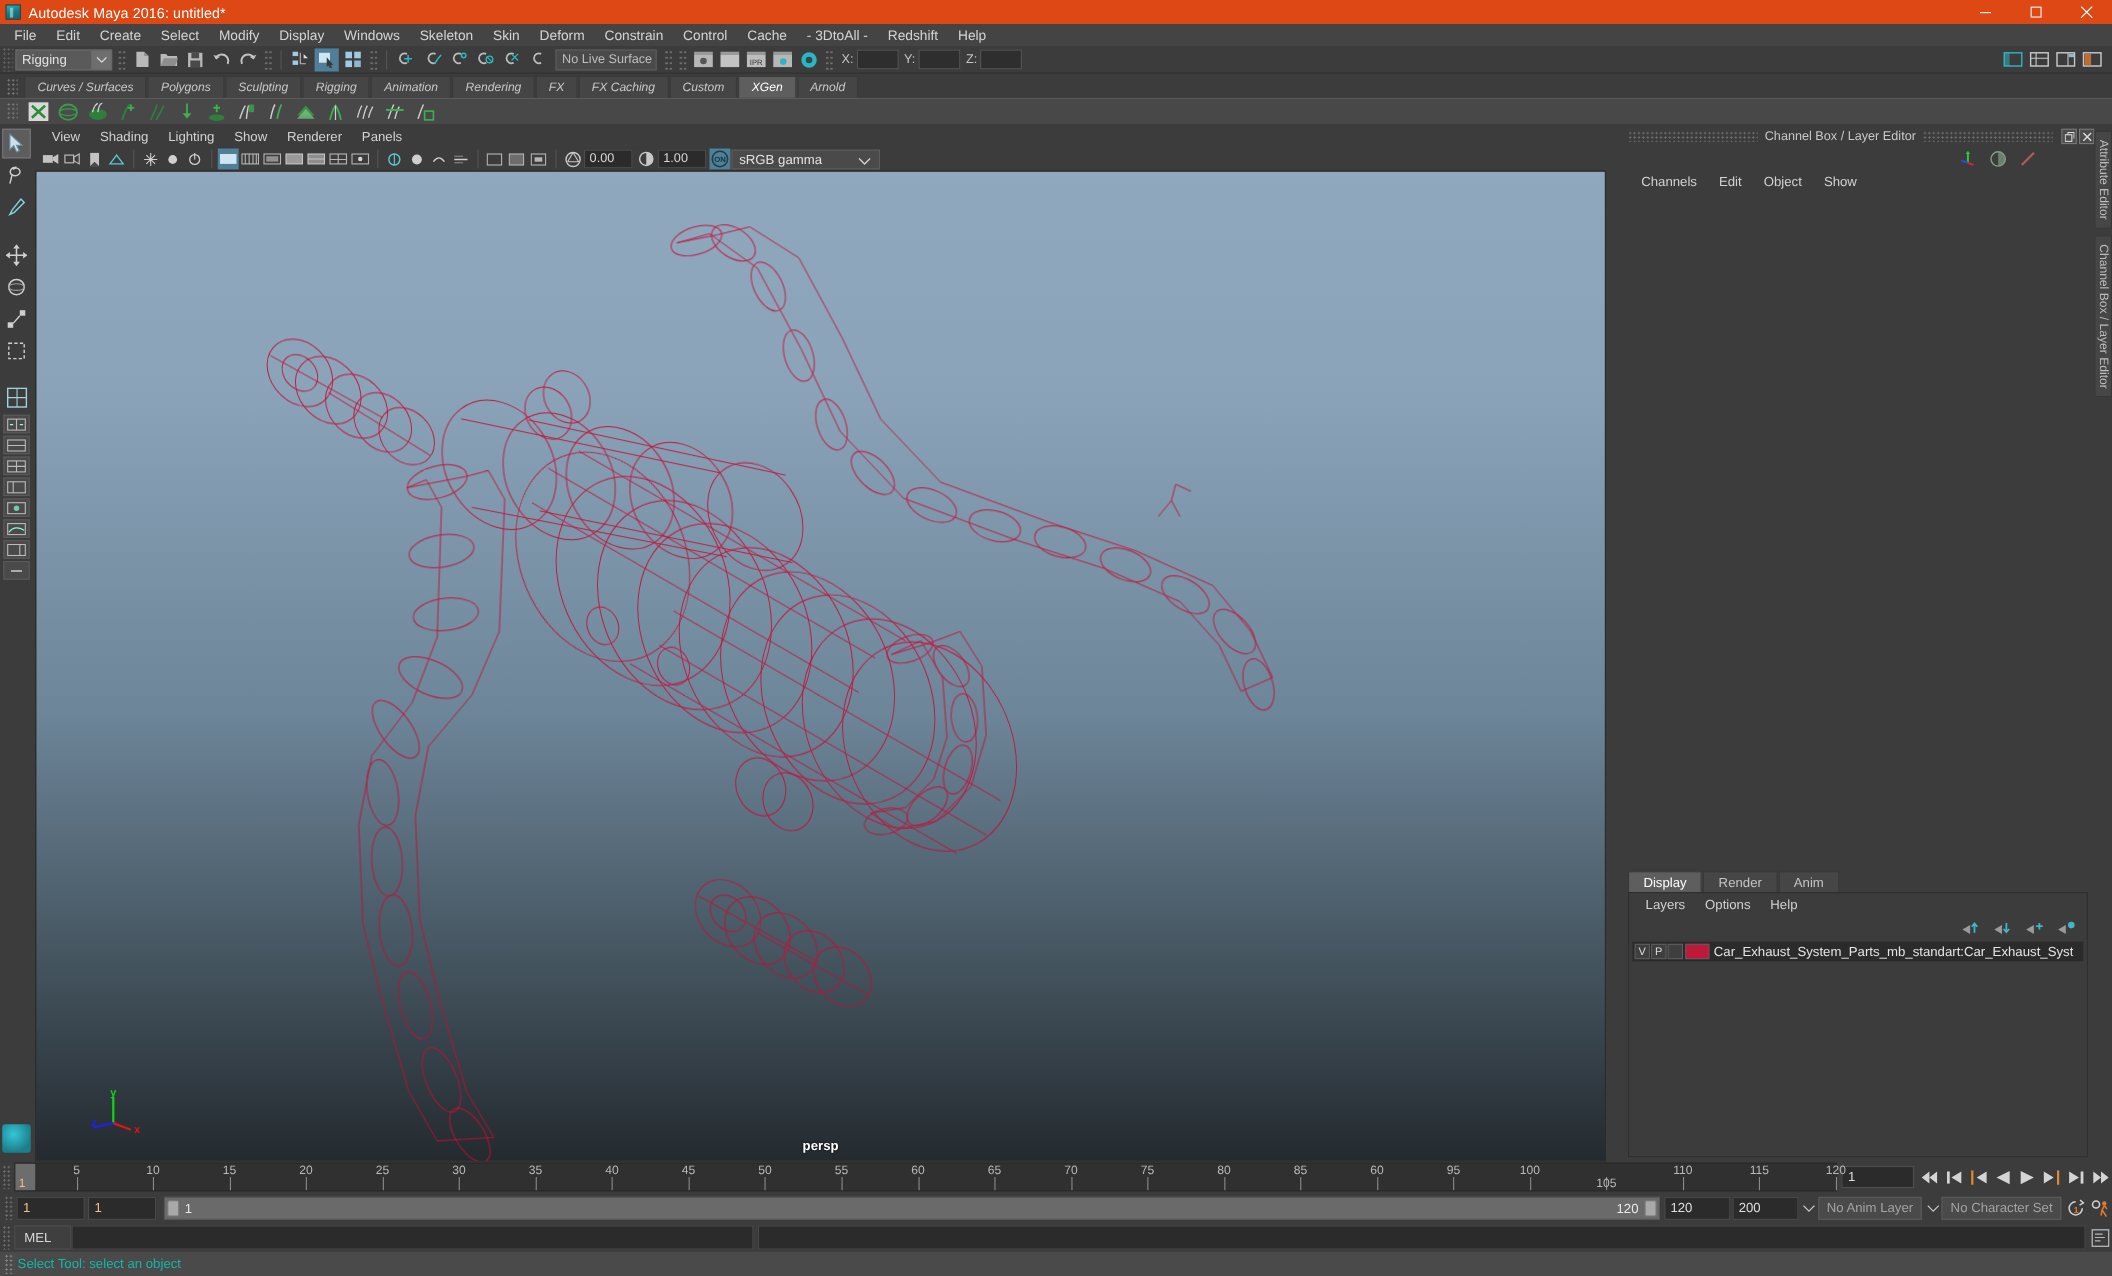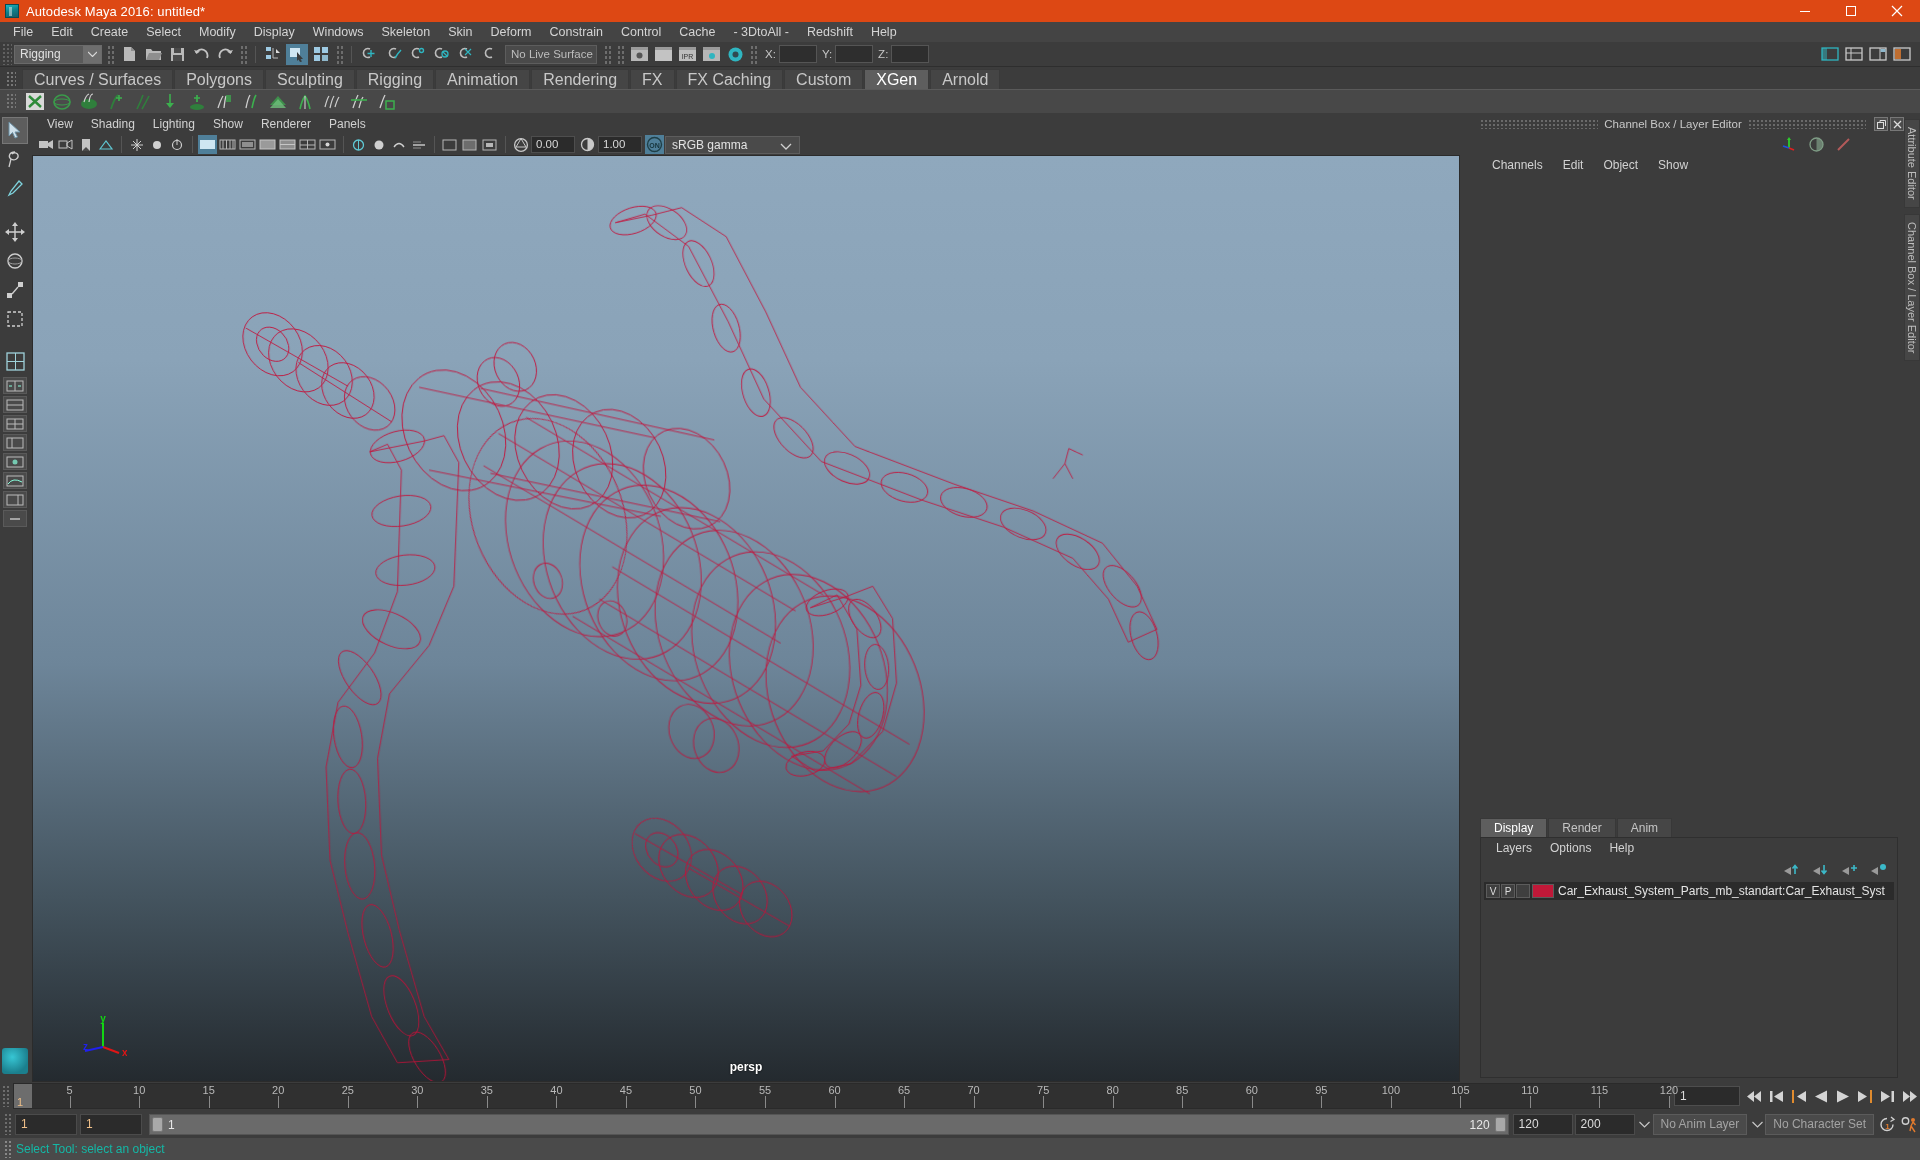--- a/index.html
+++ b/index.html
@@ -47,22 +47,22 @@
       font-size:11.5px; line-height:17px; padding-left:5px; margin:0 4px;}
   .coordlbl{font-size:11.5px; color:#c6c6c6; margin:0 3px 0 5px;}
   .coordfield{ width:38px; height:18px; background:#2e2e2e; border:1px solid #555;}
   .righticons { margin-left:auto; display:flex; align-items:center; padding-right:6px;}
 
   
   .shelfwrap { background:#3c3c3c; flex:0 0 46px; display:flex; flex-direction:column;}
   .shelftabs { height:22px; display:flex; align-items:flex-end; padding-left:4px;}
   .sgrip{width:10px;height:16px;margin:0 6px 2px 2px;
       background-image:radial-gradient(#777 1px,transparent 1px);background-size:4px 4px;}
-  .stab { height:20px; padding:0 11px; font-size:16px; line-height:20px; color:#c8c8c8;
-      background:#454545; border:1px solid #3a3a3a; border-bottom:none; margin-right:1px;}
+  .stab { height:20px; padding:0 11px; font-size:11px; line-height:20px; color:#c8c8c8;
+      background:#454545; border:1px solid #3a3a3a; border-bottom:none; margin-right:1px;font-style:italic;}
   .stab.active { background:#5e5e5e; color:#fff;}
   .shelfrow { height:24px; background:#484848; border-top:1px solid #5a5a5a; display:flex; align-items:center; padding-left:4px;}
   .shbtn{width:25px;height:22px;display:flex;align-items:center;justify-content:center;margin-right:2px;flex:0 0 25px;}
 
   
   .body { flex:1 1 auto; display:flex; min-height:0; background:#3c3c3c;}
   .toolcol { width:30px; flex:0 0 30px; background:#3c3c3c; display:flex; flex-direction:column;
      align-items:center; padding-top:4px;}
   .toolbtn{width:26px;height:27px;display:flex;align-items:center;justify-content:center;margin-bottom:2px;}
   .toolbtn.sel{background:#5d5d5d;border:1px solid #777;}
@@ -1041,21 +1041,21 @@
         <div class="ticklbl" style="left: 66.3866%;">80</div>
         <div class="tick" style="left: 70.5882%;"></div>
         <div class="ticklbl" style="left: 70.5882%;">85</div>
         <div class="tick" style="left: 74.7899%;"></div>
         <div class="ticklbl" style="left: 74.7899%;">60</div>
         <div class="tick" style="left: 78.9916%;"></div>
         <div class="ticklbl" style="left: 78.9916%;">95</div>
         <div class="tick" style="left: 83.1933%;"></div>
         <div class="ticklbl" style="left: 83.1933%;">100</div>
         <div class="tick" style="left: 87.395%;"></div>
-        <div class="ticklbl" style="left: 87.395%;">105</div>
+        <div class="ticklbl" style="left: 87.395%; margin-top: 12px;">105</div>
         <div class="tick" style="left: 91.5966%;"></div>
         <div class="ticklbl" style="left: 91.5966%;">110</div>
         <div class="tick" style="left: 95.7983%;"></div>
         <div class="ticklbl" style="left: 95.7983%;">115</div>
         <div class="tick" style="left: 100%;"></div>
         <div class="ticklbl" style="left: 100%;">120</div>
       </div>
     <div class="tcurfield">1</div>
     <div class="pbtn">
       <svg width="18" height="15" viewBox="0 0 18 15">
@@ -1136,19 +1136,31 @@
       </div>
     <div class="pbtn">
       <svg width="19" height="17" viewBox="0 0 19 17">
           <circle cx="5.5" cy="5" r="3.2" fill="none" stroke="#d0d0d0" stroke-width="1.4"></circle>
           <circle cx="13" cy="4" r="2" fill="#e07a2e"></circle>
           <path d="M13 6 L11 10 L13 13 M13 6 L15.5 9 M11 10 L10 15 M13 13 L15 16" stroke="#e07a2e" stroke-width="1.4" fill="none"></path>
         </svg>
       </div>
   </div>
 
+  <div class="melwrap">
+    <div class="tgrip"></div>
+    <div class="mellabel">MEL</div>
+    <div class="melinput"></div>
+    <div class="melout"></div>
+    <div class="melbtn">
+      <svg width="17" height="17" viewBox="0 0 17 17">
+          <rect x="1" y="1" width="15" height="15" fill="none" stroke="#b6b6b6" stroke-width="1.2"></rect>
+          <path d="M3.5 5 h7 M3.5 8 h9 M3.5 11 h5" stroke="#b6b6b6" stroke-width="1.1"></path>
+        </svg>
+      </div>
+  </div>
 
   <div class="statustext">
     <div class="sgrip2"></div>
     <span>Select Tool: select an object</span>
   </div>
 
 </div>
 
 </body></html>

